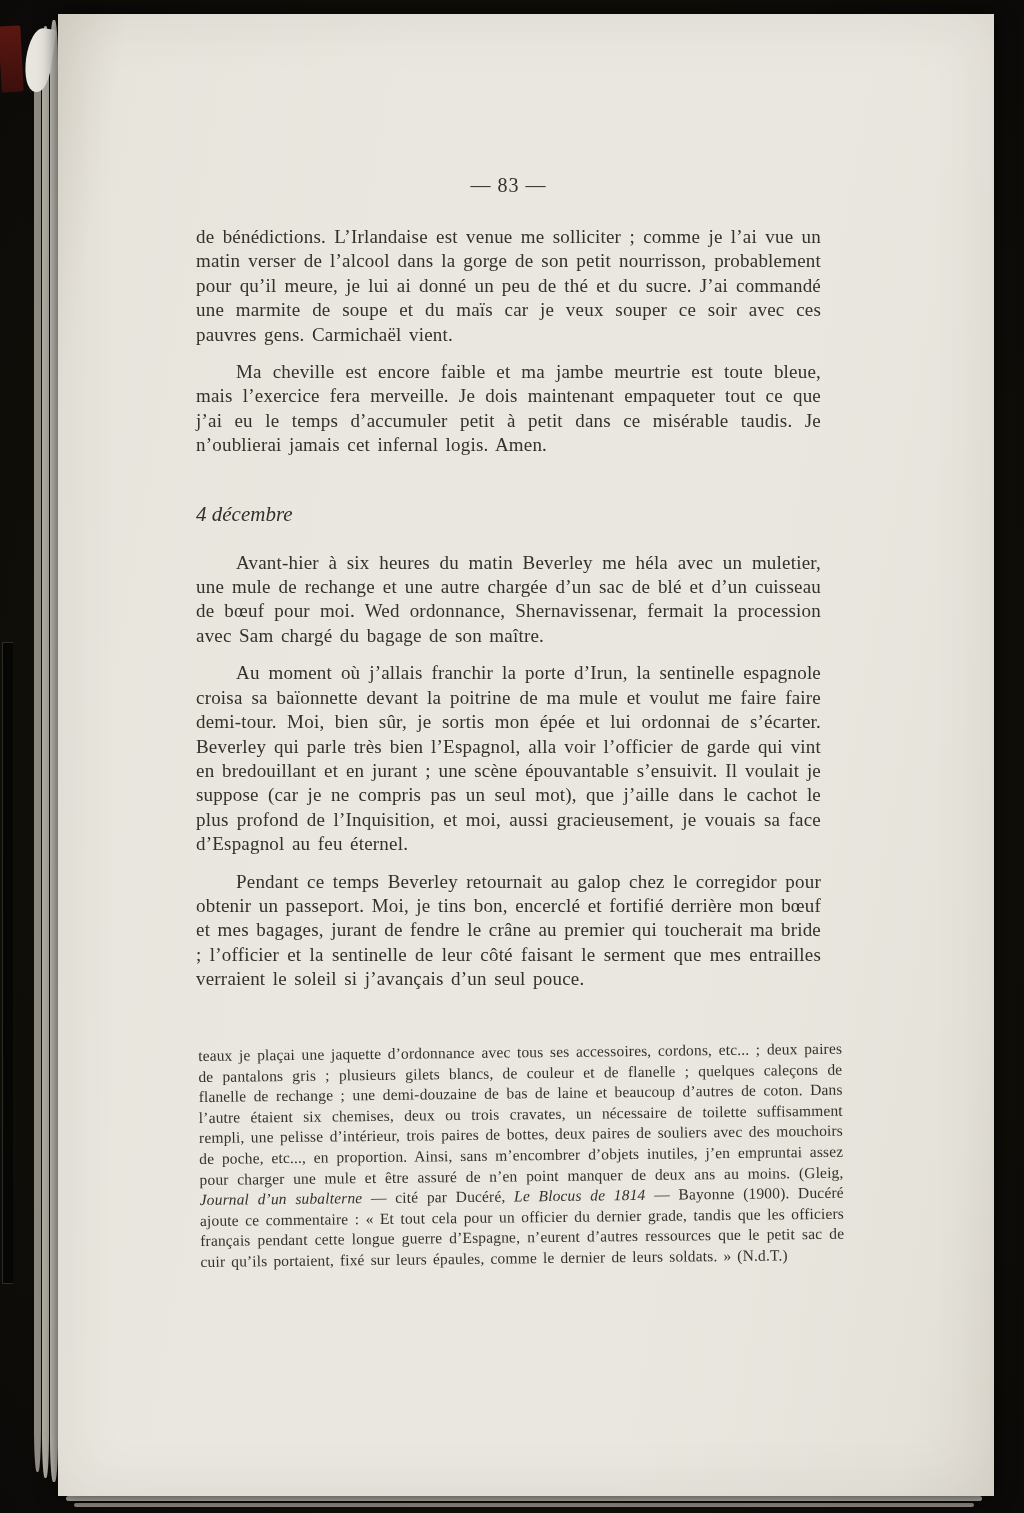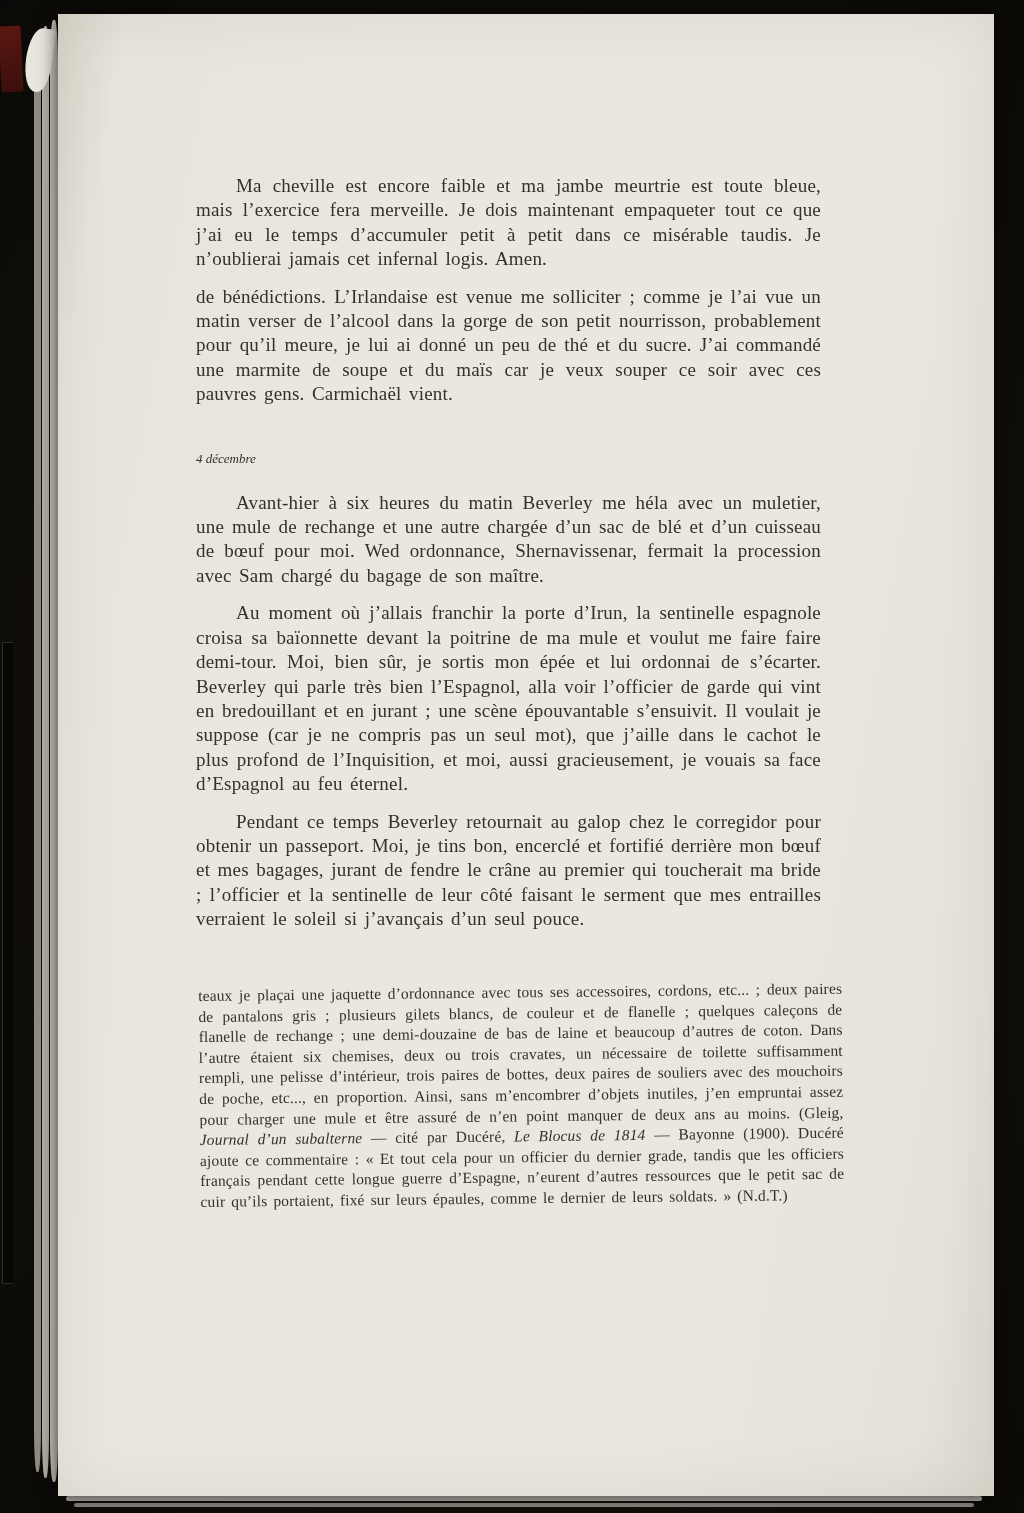--- a/index.html
+++ b/index.html
@@ -99,21 +99,21 @@
   .para {
     margin: 0 0 13px 0;
     font-size: 19px;
     line-height: 24.4px;
     text-align: justify;
     letter-spacing: 0.2px;
     word-spacing: 2.5px;
   }
   .para.indent { text-indent: 40px; }
   .date-heading {
-    font-size: 13px;
+    font-size: 21px;
     font-style: italic;
     font-weight: normal;
     margin: 44px 0 24px 0;
   }
   .footnote-text {
     margin: 54px 0 0 2px;
     width: 644px;
     font-size: 15.5px;
     line-height: 20.6px;
     text-align: justify;
@@ -135,24 +135,25 @@
   <div class="edge-strip edge-1"></div>
   <div class="edge-strip edge-2"></div>
   <div class="edge-strip edge-3"></div>
   <div class="edge-curl"></div>
   <div class="edge-bottom-1"></div>
   <div class="edge-bottom-2"></div>
 
   <div class="page">
     <div class="page-inner">
 
+      <div class="page-number">— 83 —</div>
+
+      <p class="para">de bénédictions. L’Irlandaise est venue me solliciter ; comme je l’ai vue un matin verser de l’alcool dans la gorge de son petit nourrisson, probablement pour qu’il meure, je lui ai donné un peu de thé et du sucre. J’ai commandé une marmite de soupe et du maïs car je veux souper ce soir avec ces pauvres gens. Carmichaël vient.</p>
 
       <p class="para indent">Ma cheville est encore faible et ma jambe meurtrie est toute bleue, mais l’exercice fera merveille. Je dois maintenant empaqueter tout ce que j’ai eu le temps d’accumuler petit à petit dans ce misérable taudis. Je n’oublierai jamais cet infernal logis. Amen.</p>
-
-      <p class="para">de bénédictions. L’Irlandaise est venue me solliciter ; comme je l’ai vue un matin verser de l’alcool dans la gorge de son petit nourrisson, probablement pour qu’il meure, je lui ai donné un peu de thé et du sucre. J’ai commandé une marmite de soupe et du maïs car je veux souper ce soir avec ces pauvres gens. Carmichaël vient.</p>
 
       <h3 class="date-heading">4 décembre</h3>
 
       <p class="para indent">Avant-hier à six heures du matin Beverley me héla avec un muletier, une mule de rechange et une autre chargée d’un sac de blé et d’un cuisseau de bœuf pour moi. Wed ordonnance, Shernavissenar, fermait la procession avec Sam chargé du bagage de son maître.</p>
 
       <p class="para indent">Au moment où j’allais franchir la porte d’Irun, la sentinelle espagnole croisa sa baïonnette devant la poitrine de ma mule et voulut me faire faire demi-tour. Moi, bien sûr, je sortis mon épée et lui ordonnai de s’écarter. Beverley qui parle très bien l’Espagnol, alla voir l’officier de garde qui vint en bredouillant et en jurant ; une scène épouvantable s’ensuivit. Il voulait je suppose (car je ne compris pas un seul mot), que j’aille dans le cachot le plus profond de l’Inquisition, et moi, aussi gracieusement, je vouais sa face d’Espagnol au feu éternel.</p>
 
       <p class="para indent">Pendant ce temps Beverley retournait au galop chez le corregidor pour obtenir un passeport. Moi, je tins bon, encerclé et fortifié derrière mon bœuf et mes bagages, jurant de fendre le crâne au premier qui toucherait ma bride ; l’officier et la sentinelle de leur côté faisant le serment que mes entrailles verraient le soleil si j’avançais d’un seul pouce.</p>
 
       <p class="footnote-text"><span>teaux je plaçai une jaquette d’ordonnance avec tous ses accessoires, cordons, etc... ; deux paires de pantalons gris ; plusieurs gilets blancs, de couleur et de flanelle ; quelques caleçons de flanelle de rechange ; une demi-douzaine de bas de laine et beaucoup d’autres de coton. Dans l’autre étaient six chemises, deux ou trois cravates, un nécessaire de toilette suffisamment rempli, une pelisse d’intérieur, trois paires de bottes, deux paires de souliers avec des mouchoirs de poche, etc..., en proportion. Ainsi, sans m’encombrer d’objets inutiles, j’en empruntai assez pour charger une mule et être assuré de n’en point manquer de deux ans au moins. (Gleig, </span><span class="italic">Journal d’un subalterne</span><span> — cité par Ducéré, </span><span class="italic">Le Blocus de 1814</span><span> — Bayonne (1900). Ducéré ajoute ce commentaire : « Et tout cela pour un officier du dernier grade, tandis que les officiers français pendant cette longue guerre d’Espagne, n’eurent d’autres ressources que le petit sac de cuir qu’ils portaient, fixé sur leurs épaules, comme le dernier de leurs soldats. » (N.d.T.)</span></p>

